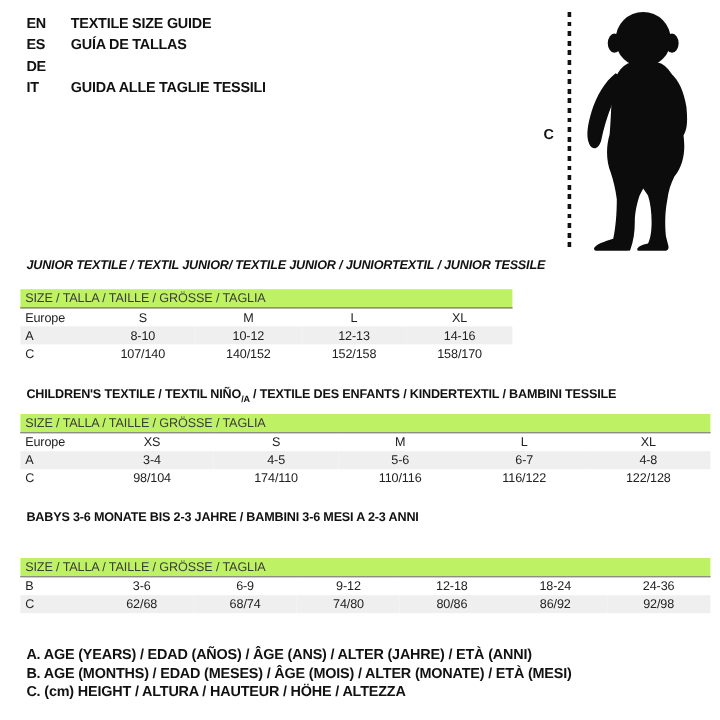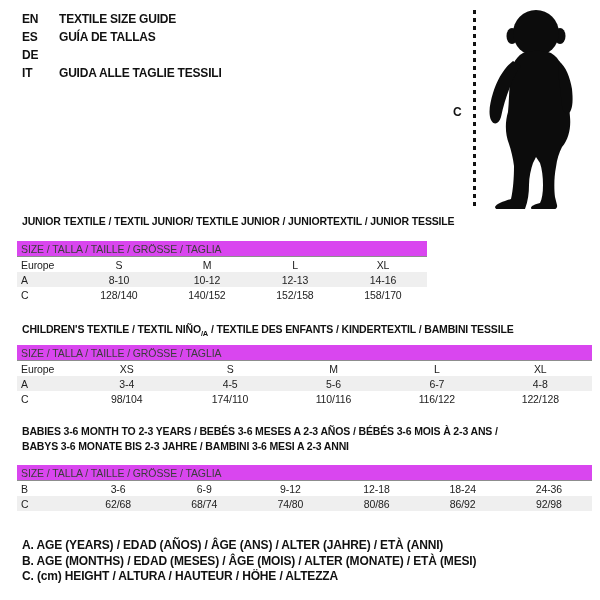--- a/index.html
+++ b/index.html
@@ -16,32 +16,32 @@
 
   
   .c-label{left:453px;top:105px;font-weight:bold;font-size:12px;}
   .dotline{left:473px;top:10px;width:3px;height:197px;
     background:repeating-linear-gradient(to bottom,#111 0 4px,transparent 4px 8px);}
   .baby-svg{left:483px;top:7px;}
 
   
   .section-title{left:22px;font-weight:bold;font-size:10.5px;letter-spacing:-0.15px;line-height:15px;white-space:nowrap;}
   .section-title sub{font-size:7.5px;}
-  .st1{top:214px;}
+  .st1{top:214px;font-style:italic;}
   .st2{top:322px;}
   .st3{top:424px;white-space:normal;width:540px;}
 
   
   table{border-collapse:collapse;table-layout:fixed;position:absolute;left:17px;}
   .t-junior{top:241px;width:410px;}
   .t-children{top:345px;width:575px;}
   .t-babies{top:465px;width:575px;}
   col.c-label{width:58px;}
   .size-table th{
-    background:#d946ef;border-bottom:1px solid #8d8d8d;
+    background:#bef264;border-bottom:1px solid #8d8d8d;
     font-weight:normal;text-align:left;padding:0 0 0 4px;color:#3c3c3c;
     height:15px;font-size:10.5px;letter-spacing:-0.1px;
   }
   .size-table td{
     height:15px;font-size:10.5px;text-align:center;color:#222;
     padding:0;letter-spacing:-0.1px;white-space:nowrap;
   }
   .size-table td.lab{text-align:left;padding-left:4px;}
   .size-table tr.alt{background:#efefef;}
 
@@ -121,21 +121,21 @@
     </tr>
     <tr class="alt">
       <td class="lab">A</td>
       <td>8-10</td>
       <td>10-12</td>
       <td>12-13</td>
       <td>14-16</td>
     </tr>
     <tr>
       <td class="lab">C</td>
-      <td>128/140</td>
+      <td>107/140</td>
       <td>140/152</td>
       <td>152/158</td>
       <td>158/170</td>
     </tr>
   </tbody>
 </table>
 
 <div class="abs section-title st2"><span>CHILDREN'S TEXTILE / TEXTIL NIÑO</span><sub>/A</sub><span> / TEXTILE DES ENFANTS / KINDERTEXTIL / BAMBINI TESSILE</span></div>
 <table class="size-table t-children">
   <colgroup>
@@ -173,21 +173,20 @@
       <td>98/104</td>
       <td>174/110</td>
       <td>110/116</td>
       <td>116/122</td>
       <td>122/128</td>
     </tr>
   </tbody>
 </table>
 
 <div class="abs section-title st3">
-  <div>BABIES 3-6 MONTH TO 2-3 YEARS / BEBÉS 3-6 MESES A 2-3 AÑOS / BÉBÉS 3-6 MOIS À 2-3 ANS /</div>
   <div>BABYS 3-6 MONATE BIS 2-3 JAHRE / BAMBINI 3-6 MESI A 2-3 ANNI</div>
 </div>
 <table class="size-table t-babies">
   <colgroup>
       <col class="c-label">
       <col>
       <col>
       <col>
       <col>
       <col>

